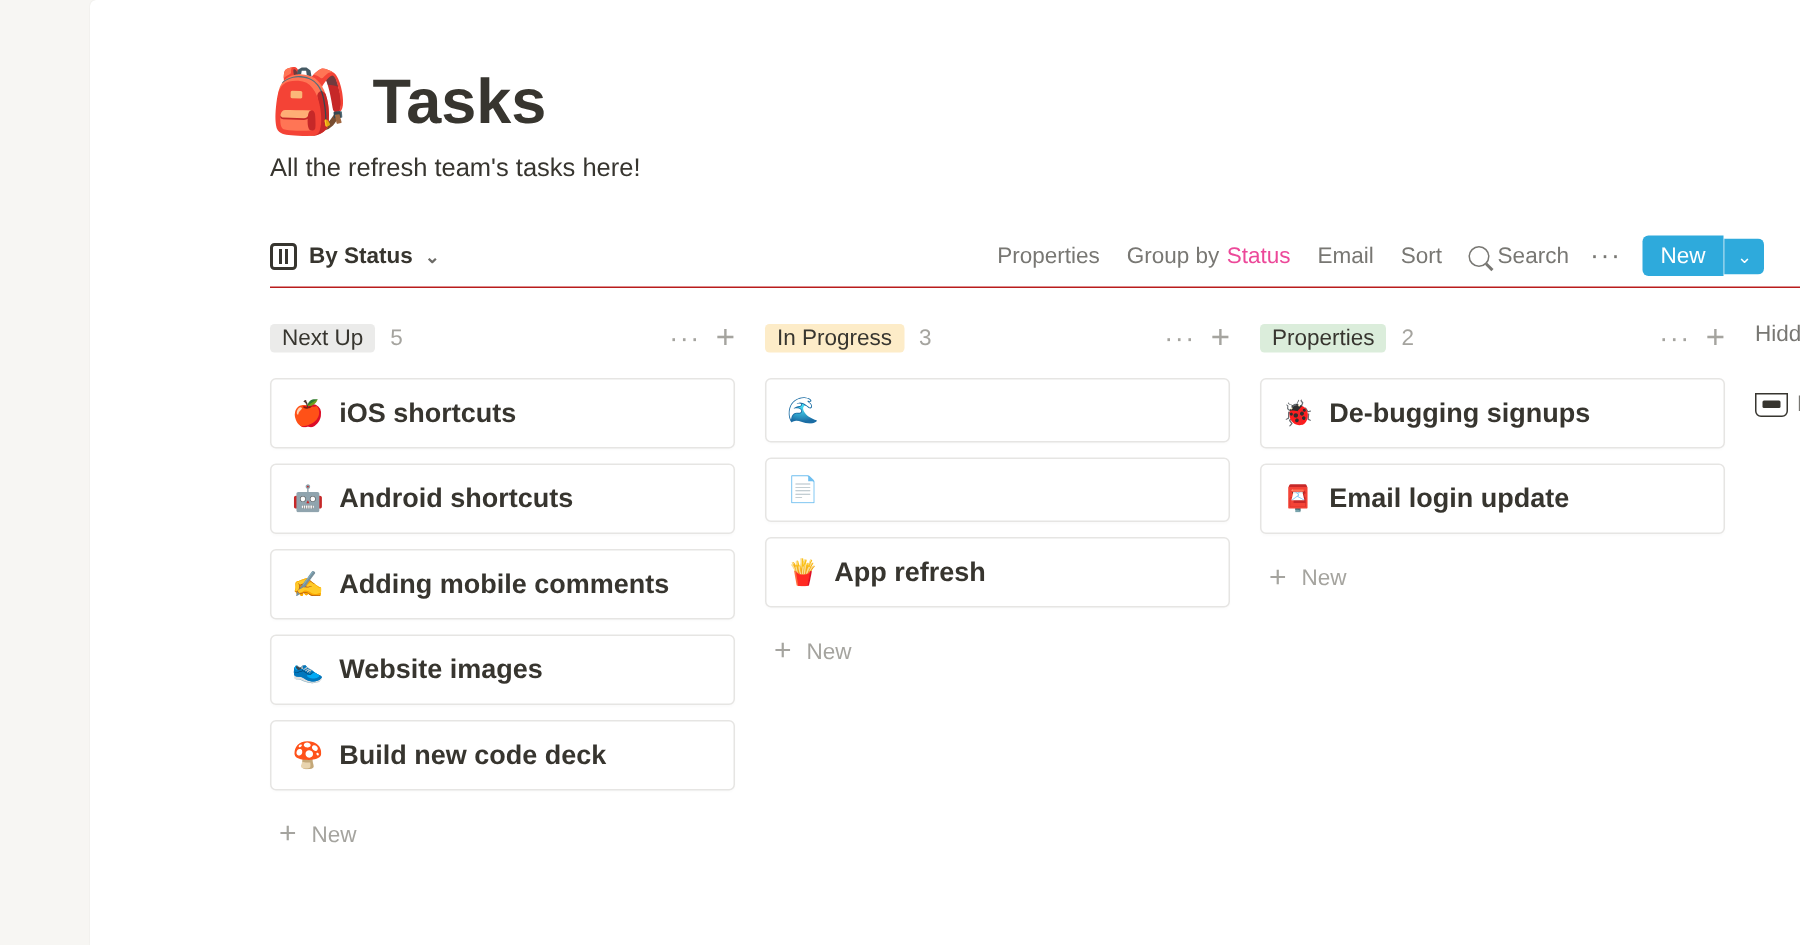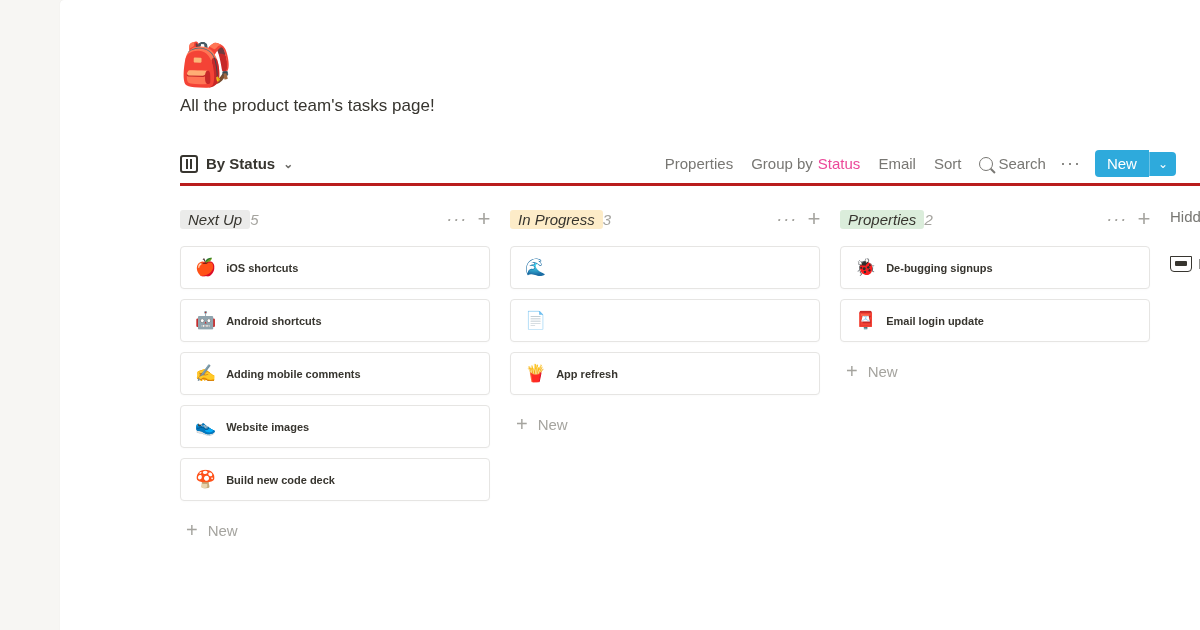--- a/index.html
+++ b/index.html
@@ -43,21 +43,21 @@
     .page-subtitle {
       margin-top: 10px;
       font-size: 17px;
       color: #37352f;
     }
     .toolbar {
       margin-top: 28px;
       display: flex;
       align-items: center;
       height: 42px;
-      border-bottom: 3px solid #b91c1c;
+      border-bottom: 1px solid #b91c1c;
       font-size: 15px;
       color: #37352f;
       padding-right: 24px;
     }
     .view-tab {
       display: flex;
       align-items: center;
       gap: 8px;
       font-weight: 600;
       color: #37352f;
@@ -154,24 +154,24 @@
       margin-top: 20px;
       align-items: flex-start;
     }
     .column {
       width: 310px;
       flex-shrink: 0;
     }
     .column-header {
       display: flex;
       align-items: center;
+      gap: 10px;
       margin-bottom: 14px;
       min-height: 24px;
       position: relative;
-      font-style: italic;
     }
     .column-tag {
       display: inline-block;
       padding: 1px 8px;
       border-radius: 3px;
       font-size: 15px;
       color: #37352f;
     }
     .tag-gray { background: #ebebea; }
     .tag-yellow { background: #fdecc8; }
@@ -199,21 +199,21 @@
       align-items: center;
       gap: 10px;
       cursor: pointer;
       box-shadow: 0 1px 2px rgba(0,0,0,0.02);
     }
     .card-icon {
       font-size: 17px;
       line-height: 1;
     }
     .card-title {
-      font-size: 11px;
+      font-size: 18px;
       font-weight: 600;
       color: #37352f;
     }
     .new-card {
       display: flex;
       align-items: center;
       gap: 10px;
       padding: 8px 6px;
       color: #a5a49f;
       cursor: pointer;
@@ -253,22 +253,23 @@
     }
   </style>
 </head>
 <body>
 
 <div class="page-container">
   <div class="content">
 
     <div class="title-row">
       <span class="page-icon">🎒</span>
+      <h1 class="page-title">Tasks</h1>
     </div>
-    <div class="page-subtitle">All the product team's tasks page!</div>
+    <div class="page-subtitle">All the refresh team's tasks here!</div>
 
     <div class="toolbar">
       <div class="view-tab">
         <span class="board-icon"></span>
         <span>By Status</span>
         <span class="chevron-down">⌄</span>
       </div>
       <div class="toolbar-spacer"></div>
       <div class="toolbar-item">Properties</div>
       <div class="toolbar-item group-by">

